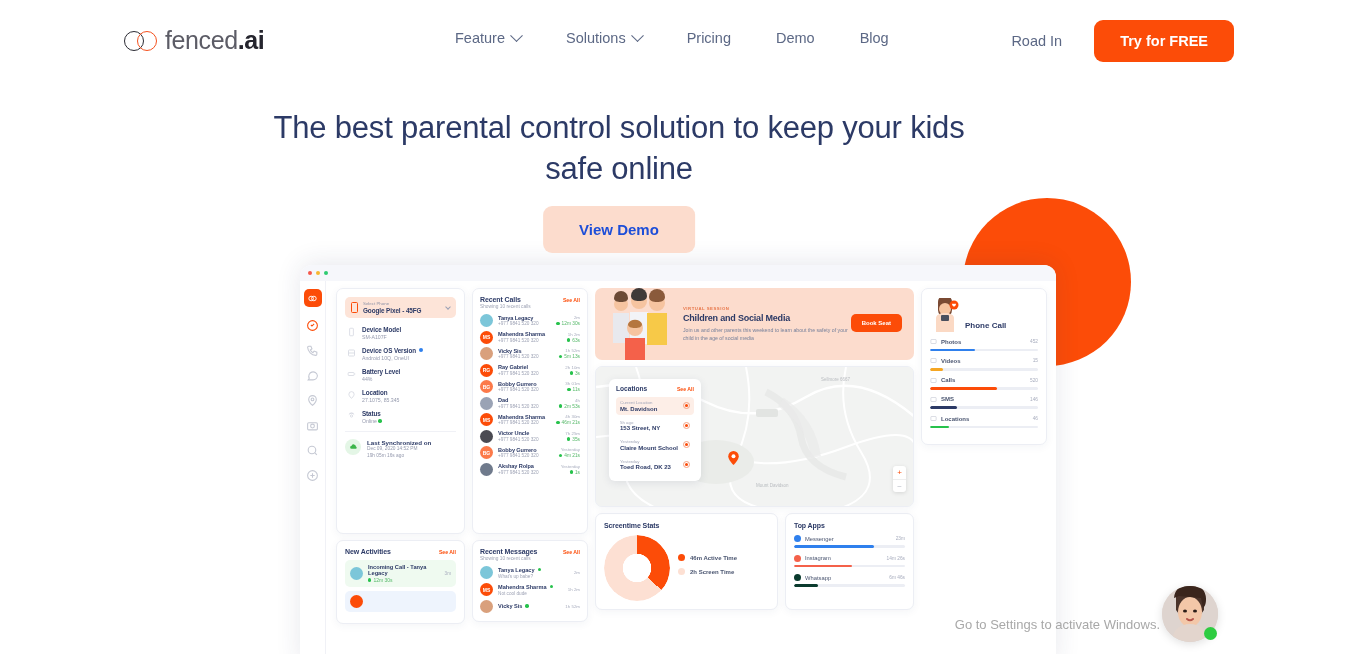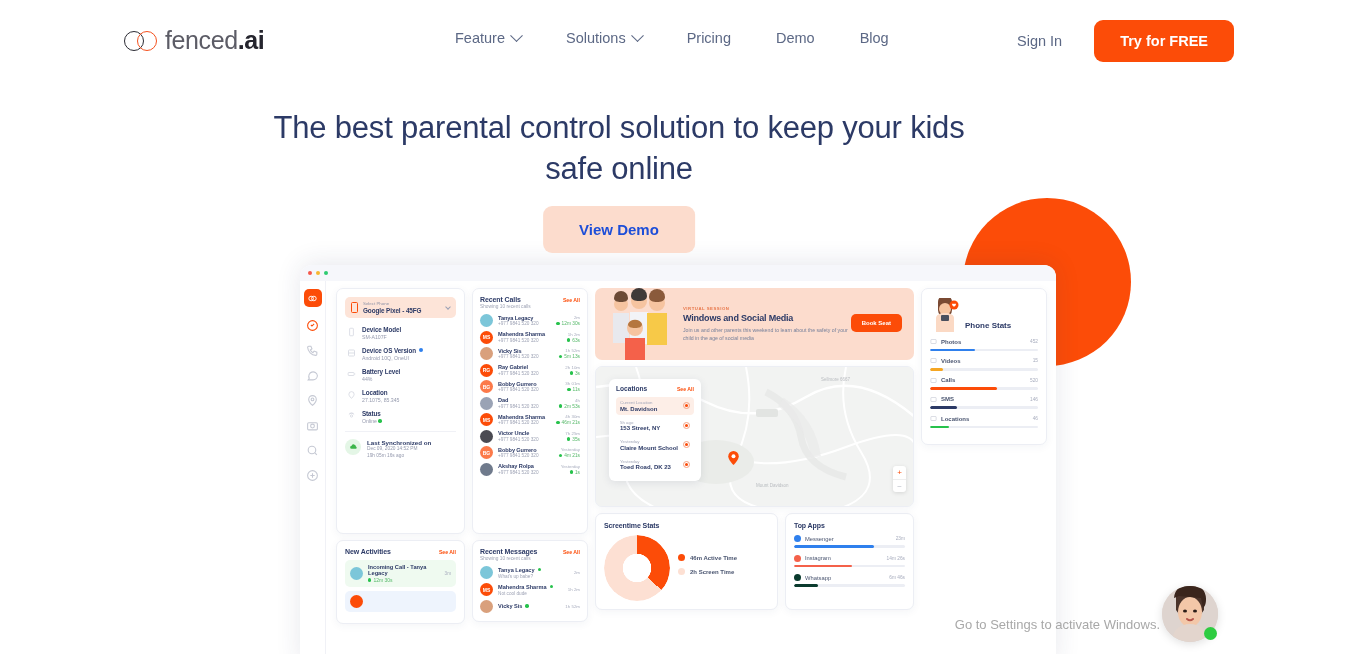--- a/index.html
+++ b/index.html
@@ -244,21 +244,21 @@
       </div>
       <div class="nav-link">
         <span>Demo</span>
       </div>
       <div class="nav-link">
         <span>Blog</span>
       </div>
     </div>
 
     <div class="nav-right">
-      <div class="signin">Sign In</div>
+      <div class="signin">Road In</div>
       <button class="try-btn">Try for FREE</button>
     </div>
   </div>
 
   <div class="hero-title">The best parental control solution to keep your kids safe online</div>
   <div class="cta-row">
     <button class="btn-secondary">View Demo</button>
   </div>
 
   <div class="decor-circle"></div>
@@ -591,21 +591,21 @@
                   <circle cx="40" cy="40" r="8" fill="#f6c4a0"></circle>
                     <path d="M30 50h20v22H30z" fill="#f4614a"></path>
                   <path d="M19 10a7 7 0 0114 0c0 3-3 4-7 4s-7-1-7-4z" fill="#6b4a35"></path>
                   <path d="M36 8a8 8 0 0116 0c0 4-4 5-8 5s-8-1-8-5z" fill="#3f3a38"></path>
                   <path d="M54 9a8 8 0 0116 0c0 4-4 5-8 5s-8-1-8-5z" fill="#8a5a3b"></path>
                   <path d="M33 36a8 8 0 0114 0c0 3-3 4-7 4s-7-1-7-4z" fill="#b5763f"></path>
                 </svg>
               </span>
               <span class="banner-txt">
                 <span class="ban-kicker" style="display:block">VIRTUAL SESSION</span>
-                <span class="ban-title" style="display:block">Windows and Social Media</span>
+                <span class="ban-title" style="display:block">Children and Social Media</span>
                 <span class="ban-body" style="display:block">Join us and other parents this weekend to learn about the safety of your child in the age of social media</span>
               </span>
               <button class="book-btn">Book Seat</button>
             </div>
 
             <div class="card map-card">
               <svg width="319" height="141" viewBox="0 0 319 141" style="position:absolute;inset:0">
                 <rect width="319" height="141" fill="#f2f3f2"></rect>
                 <path d="M0 20 Q60 10 110 35 T210 30 T319 50" stroke="#fff" stroke-width="2.5" fill="none"></path>
                 <path d="M0 70 Q70 60 120 85 T250 80 T319 95" stroke="#fff" stroke-width="2" fill="none"></path>
@@ -736,21 +736,21 @@
             <div class="card ps-card">
               <div class="ps-top">
                 <svg width="30" height="34" viewBox="0 0 30 34">
                   <path d="M8 4a7 7 0 0114 0v8a7 7 0 01-14 0z" fill="#7a4a33"></path>
                   <circle cx="15" cy="11" r="6" fill="#f6c4a0"></circle>
                   <path d="M6 20c0-3 4-5 9-5s9 2 9 5v14H6z" fill="#fbd9c4"></path>
                   <rect x="11" y="17" width="8" height="6" rx="1" fill="#4a4f5e"></rect>
                   <circle cx="24" cy="7" r="4.5" fill="#fc4c08"></circle>
                   <path d="M22 6.2a1.3 1.3 0 012 0 1.3 1.3 0 012 0c0 1.3-2 2.6-2 2.6s-2-1.3-2-2.6z" fill="#fff"></path>
                 </svg>
-                <span class="ps-title">Phone Stats</span>
+                <span class="ps-title">Phone Call</span>
               </div>
               <div id="ps-list">
   <div class="ps-row">
     <div class="ps-head">
       <svg class="ps-ic" viewBox="0 0 24 24" fill="none" stroke="#8c93a8" stroke-width="2">
                         <rect x="3" y="5" width="18" height="14" rx="2"></rect>
                       </svg>
       <span class="ps-n">Photos</span>
       <span class="ps-v">452</span>
     </div>

